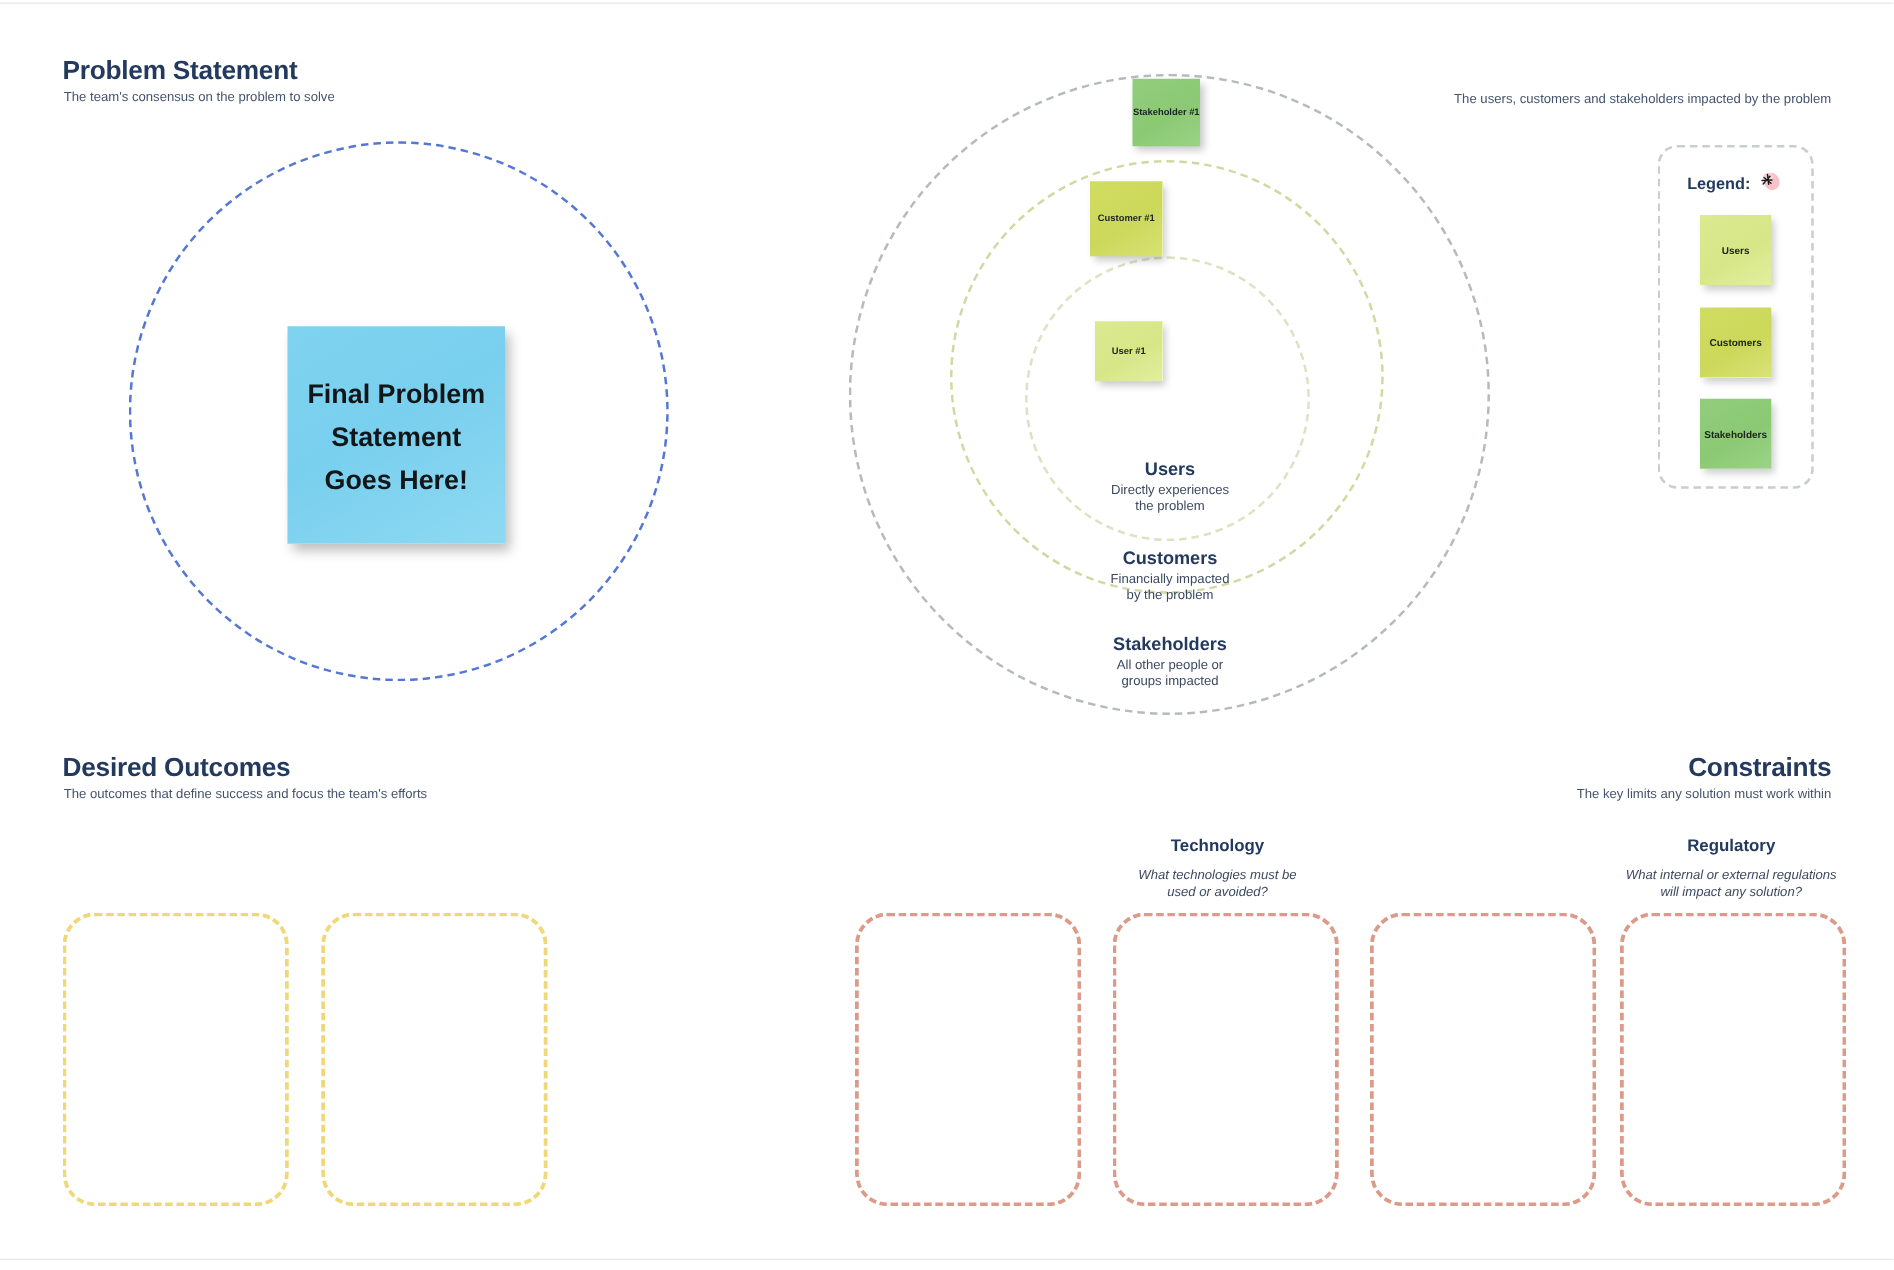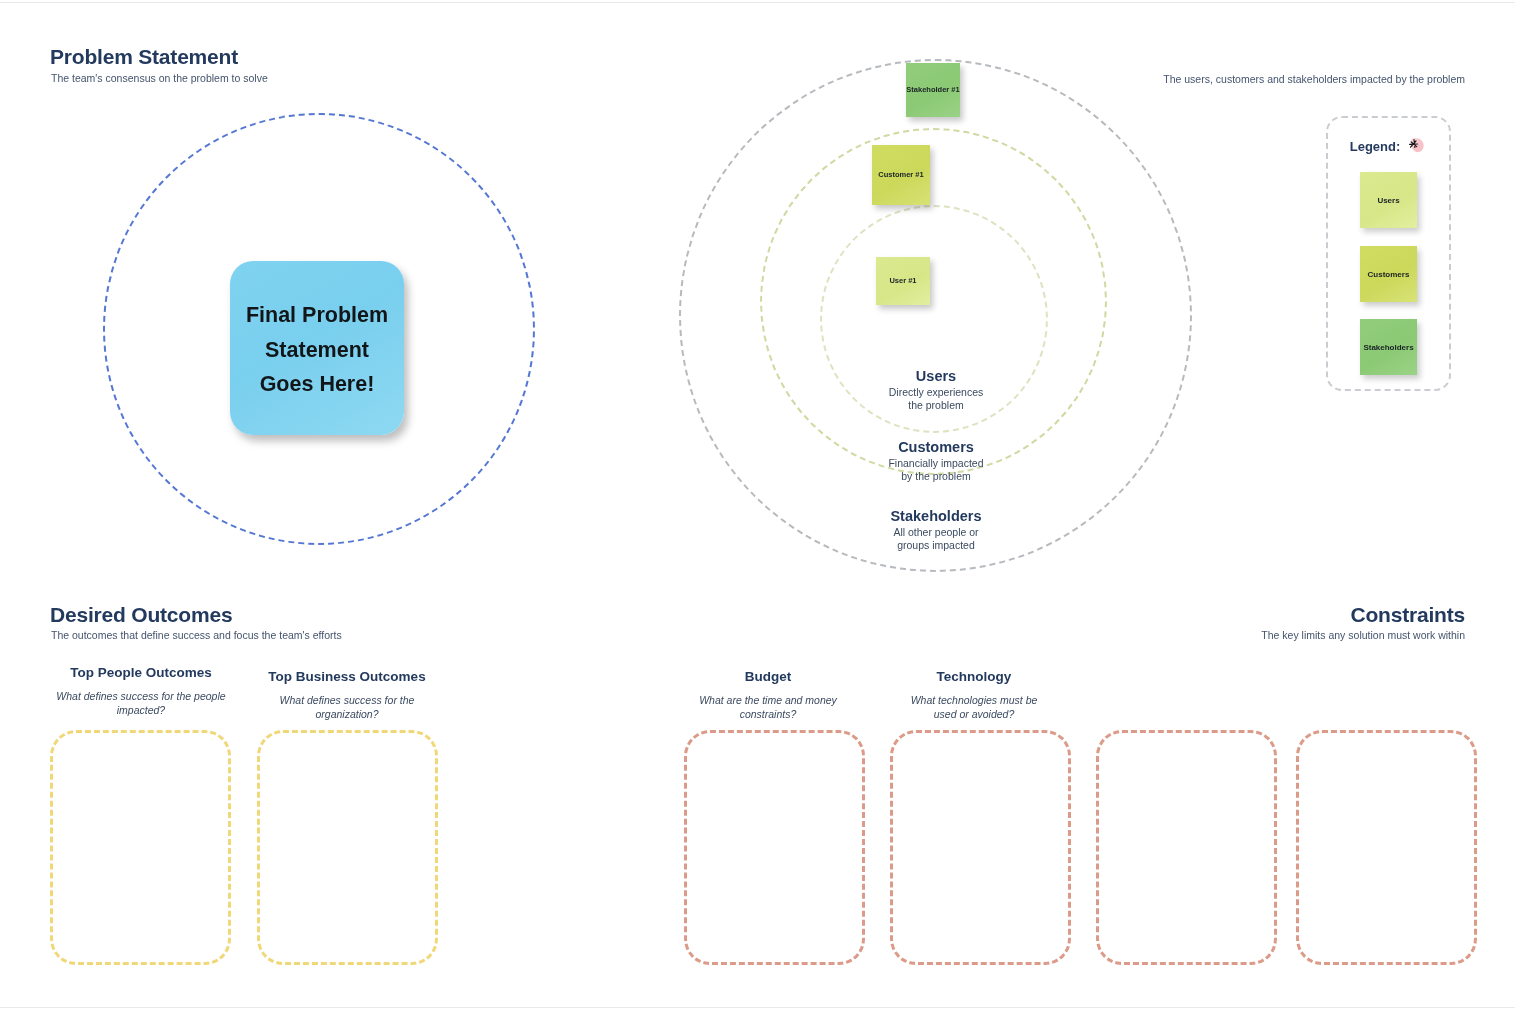--- a/index.html
+++ b/index.html
@@ -59,21 +59,20 @@
     position: absolute;
     left: 230px; top: 261px;
     width: 174px; height: 174px;
     background: linear-gradient(150deg, #7fd3f0 0%, #79cfee 45%, #8ed9f2 100%);
     box-shadow: 4px 6px 9px rgba(0,0,0,0.26);
     font-size: 21.5px;
     font-weight: bold;
     color: #121619;
     line-height: 1.62;
     padding: 4px 6px 0 6px;
-    border-radius: 23px;
   }
 
   
   .ring {
     position: absolute;
     border-radius: 50%;
   }
   .ring-outer {
     left: 679px; top: 59px;
     width: 513px; height: 513px;
@@ -269,58 +268,44 @@
     </span>
   </div>
 
   <div class="legend-note legend-note-users">Users</div>
   <div class="legend-note legend-note-customers">Customers</div>
   <div class="legend-note legend-note-stakeholders">Stakeholders</div>
 
   <div class="sec-title" style="left:50px; top:603px;">Desired Outcomes</div>
   <div class="sec-sub" style="left:51px; top:629px;">The outcomes that define success and focus the team's efforts</div>
 
-  <div class="col-head" style="left:46px; top:665px; width:190px;">
-    <div class="ch-title">Top People Outcomes</div>
-    <div class="ch-prompt">
-      <div>What defines success for the people</div>
-      <div>impacted?</div>
-    </div>
-  </div>
-
-  <div class="col-head" style="left:252px; top:669px; width:190px;">
-    <div class="ch-title">Top Business Outcomes</div>
-    <div class="ch-prompt">
-      <div>What defines success for the</div>
-      <div>organization?</div>
-    </div>
-  </div>
+
 
   <div class="zone zone-yellow" style="left:50px; top:730px; width:181px; height:235px;"></div>
   <div class="zone zone-yellow" style="left:257px; top:730px; width:181px; height:235px;"></div>
 
   <div class="sec-title align-right" style="left:1165px; top:603px; width:300px;">Constraints</div>
   <div class="sec-sub align-right" style="left:1065px; top:629px; width:400px;">The key limits any solution must work within</div>
 
-  <div class="col-head" style="left:673px; top:669px; width:190px;">
-    <div class="ch-title">Budget</div>
-    <div class="ch-prompt">
-      <div>What are the time and money</div>
-      <div>constraints?</div>
-    </div>
-  </div>
 
   <div class="col-head" style="left:879px; top:669px; width:190px;">
     <div class="ch-title">Technology</div>
     <div class="ch-prompt">
       <div>What technologies must be</div>
       <div>used or avoided?</div>
     </div>
   </div>
 
 
+  <div class="col-head" style="left:1290px; top:669px; width:190px;">
+    <div class="ch-title">Regulatory</div>
+    <div class="ch-prompt">
+      <div>What internal or external regulations</div>
+      <div>will impact any solution?</div>
+    </div>
+  </div>
 
   <div class="zone zone-coral" style="left:684px; top:730px; width:181px; height:235px;"></div>
   <div class="zone zone-coral" style="left:890px; top:730px; width:181px; height:235px;"></div>
   <div class="zone zone-coral" style="left:1096px; top:730px; width:181px; height:235px;"></div>
   <div class="zone zone-coral" style="left:1296px; top:730px; width:181px; height:235px;"></div>
 
 </div>
 
 </body></html>

